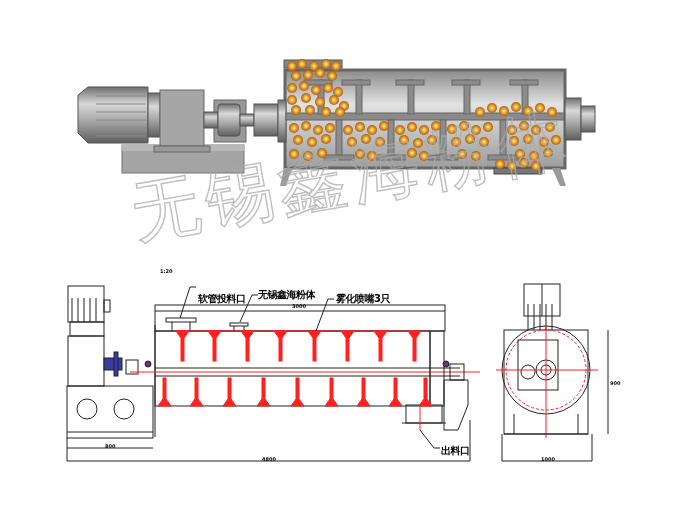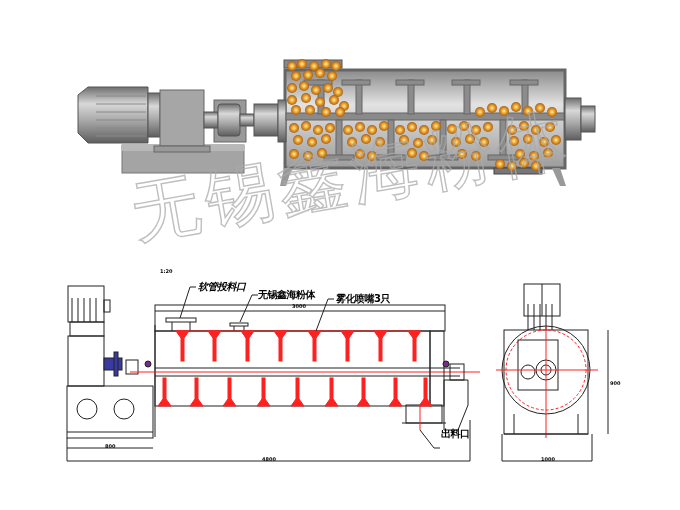--- a/index.html
+++ b/index.html
@@ -309,24 +309,24 @@
         <line x1="578" y1="414" x2="578" y2="434"></line>
     <line x1="502" y1="461" x2="592" y2="461"></line>
     <line x1="502" y1="434" x2="502" y2="461"></line>
         <line x1="592" y1="434" x2="592" y2="461"></line>
     <line x1="608" y1="330" x2="608" y2="434"></line>
   </g>
 </svg>
 
 <div class="wm">无锡鑫海粉体</div>
 
-<div class="lbl" style="left:198px;top:280px;font-style:italic;">软管投料口</div>
+<div class="lbl" style="left:198px;top:292px;">软管投料口</div>
 <div class="lbl" style="left:258px;top:288px;">无锡鑫海粉体</div>
 <div class="lbl" style="left:336px;top:292px;text-align:right;">雾化喷嘴3只</div>
-<div class="lbl" style="left:441px;top:427px;font-family:Liberation Serif, serif;">出料口</div>
+<div class="lbl" style="left:441px;top:444px;font-family:Liberation Serif, serif;">出料口</div>
 
 <div class="dim" style="left:292px;top:303px;">3000</div>
 <div class="dim" style="left:105px;top:443px;">800</div>
 <div class="dim" style="left:262px;top:456px;">4800</div>
 <div class="dim" style="left:160px;top:268px;">1:20</div>
 <div class="dim" style="left:541px;top:456px;">1000</div>
 <div class="dim" style="left:610px;top:380px;">900</div>
 </div>
 
 </body></html>

